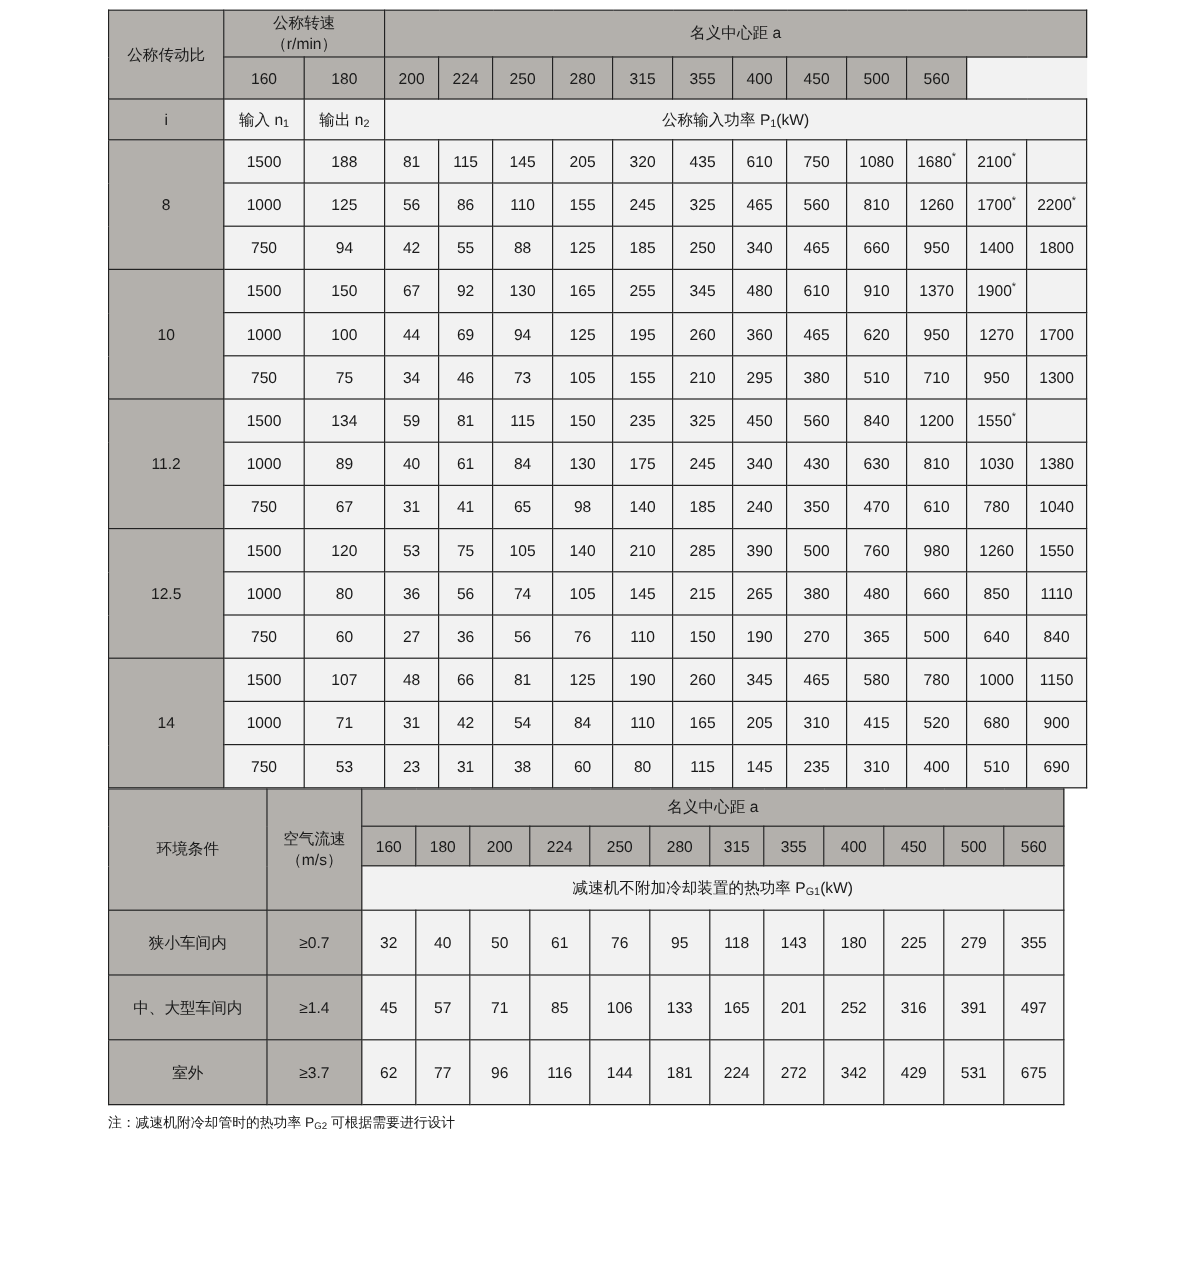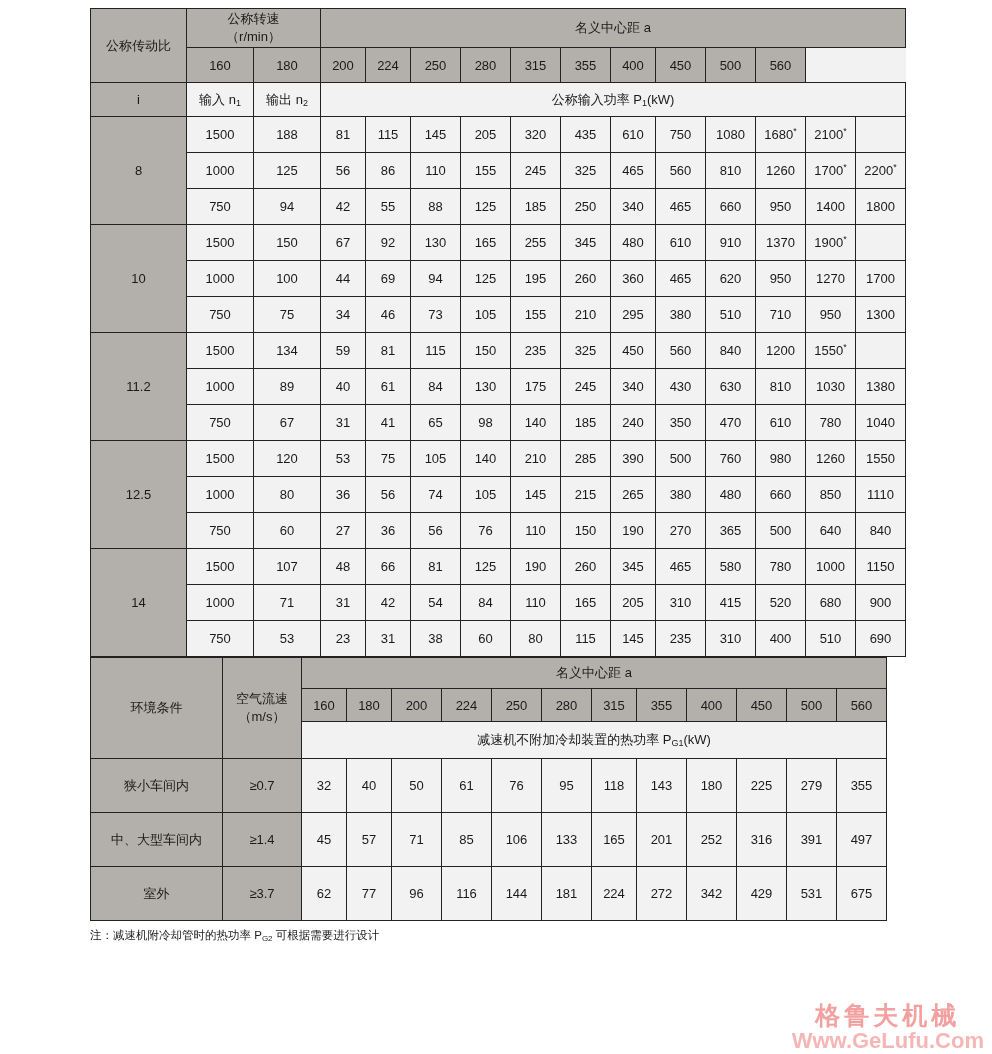--- a/index.html
+++ b/index.html
@@ -528,18 +528,14 @@
           <td>342</td>
           <td>429</td>
           <td>531</td>
           <td>675</td>
         </tr>
       </tbody>
   </table>
 
   <div class="note"><span>注：减速机附冷却管时的热功率 P</span><sub>G2</sub><span> 可根据需要进行设计</span></div>
 
-  <div class="watermark">
-    <div class="wm-cn">格鲁夫机械</div>
-    <div class="wm-en">Www.GeLufu.Com</div>
-  </div>
 
 </div>
 
 </body></html>

